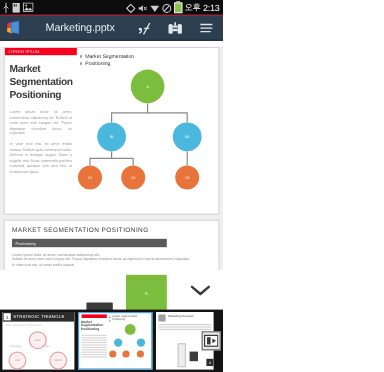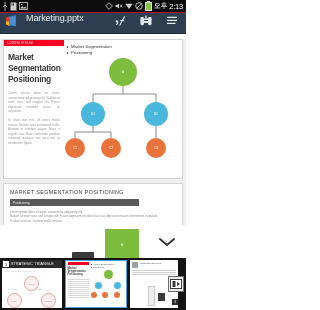--- a/index.html
+++ b/index.html
@@ -10,32 +10,33 @@
     -webkit-font-smoothing:none;
   }
   .app { position:relative; width:186px; height:310px; overflow:hidden; background:#fff; }
 
   
   .statusbar {
     height:13px; background:#0c0c0c; display:flex; align-items:center;
     padding:0 2px; border-bottom:1px solid #b5121b;
   }
   .sb-left { display:flex; align-items:center; gap:2px; }
-  .sb-right { margin-left:auto; display:flex; align-items:center; gap:2px; padding-right:1px;}
+  .sb-right { margin-left:auto; display:flex; align-items:flex-end; gap:2px; padding-right:1px;}
   .sb-ico { font-size:7px; color:#cfcfcf; line-height:1; }
   .sb-ico svg { display:block; }
   .sb-time { font-size:7.5px; color:#ffffff; letter-spacing:-0.2px; }
   .sb-ampm { font-size:7px; color:#ffffff; letter-spacing:-0.3px; }
   .batt { width:7px; height:9px; background:#8bc34a; border:1px solid #ddd; position:relative; }
   .batt:before{content:"";position:absolute;top:-2px;left:1.5px;width:3px;height:1px;background:#ddd;}
 
   
   .titlebar {
-    height:21px; background:#2c3e50; display:flex; align-items:flex-start; padding:0 5px;
+    height:21px; background:#2c3e50; display:flex; align-items:center; padding:0 5px;
     border-bottom:1px solid #1d2b38;
+    gap:12px;
   }
   .doc-icon { width:16px; height:16px; position:relative; flex:0 0 auto; margin-right:5px;}
   .doc-title {
     color:#e9edf1; font-size:9px; letter-spacing:-0.1px; white-space:nowrap;
     overflow:hidden; text-overflow:ellipsis; flex:1 1 auto;
   }
   .tb-actions { display:flex; align-items:center; gap:11px; margin-left:auto; padding-right:2px;}
   .tb-btn { width:15px; height:15px; display:flex; align-items:center; justify-content:center; }
   .tb-btn svg { display:block; }
 

